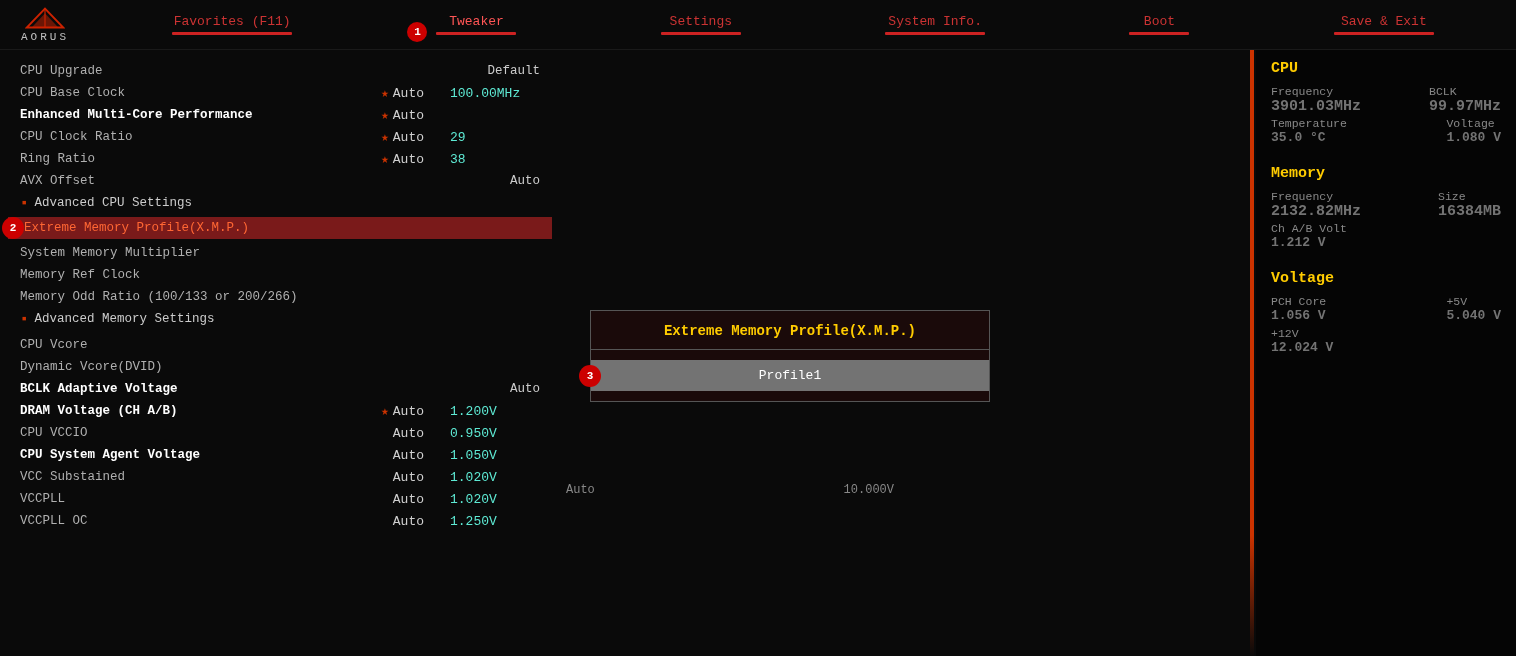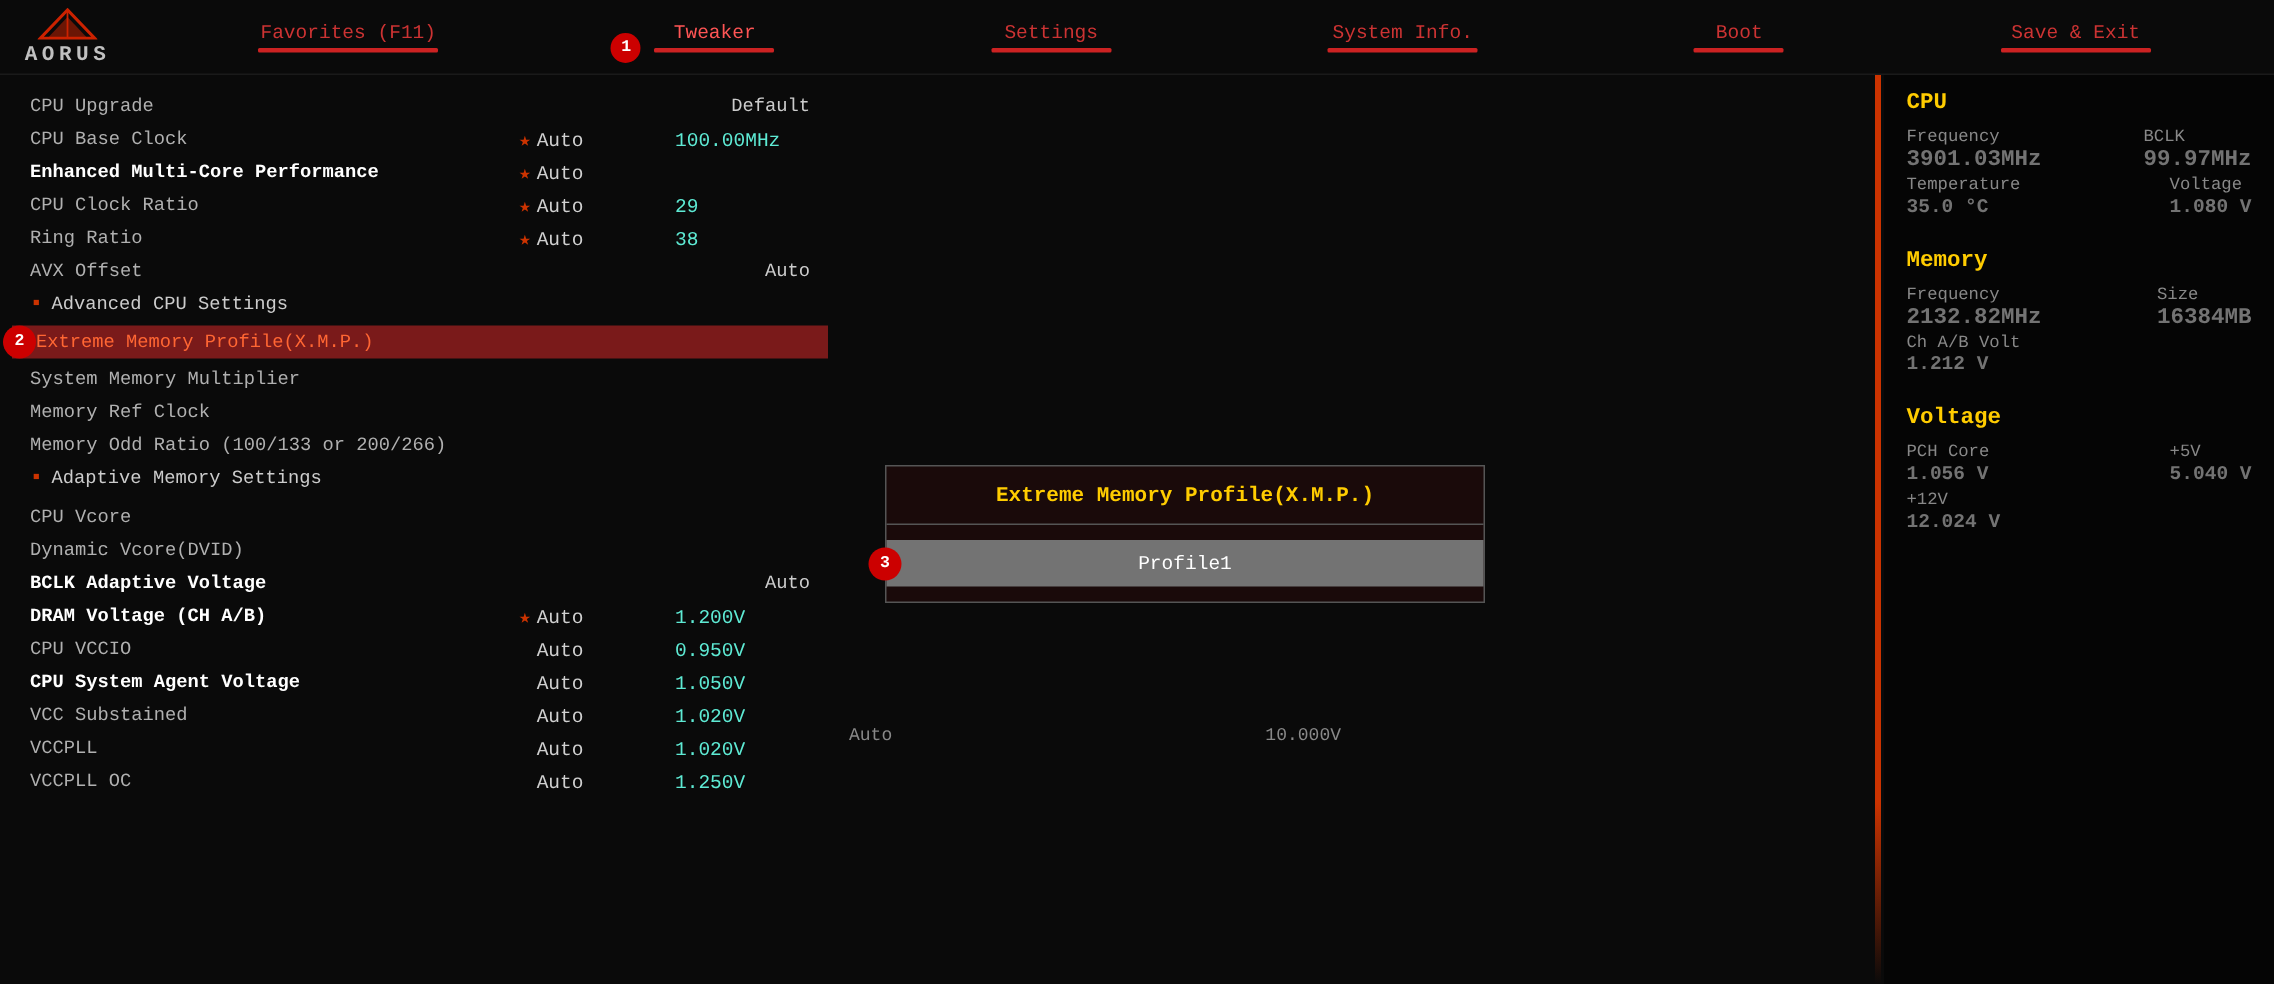--- a/index.html
+++ b/index.html
@@ -28,22 +28,22 @@
       width: 70px;
       height: 44px;
       display: flex;
       flex-direction: column;
       align-items: center;
       justify-content: center;
       margin-right: 20px;
     }
     .logo-text {
       color: #c0c0c0;
-      font-size: 14px;
-      font-weight: bold;
+      font-size: 11px;
+      font-weight: normal;
       letter-spacing: 3px;
       margin-top: 2px;
     }
     .logo-icon {
       width: 40px;
       height: 22px;
     }
     .nav-items {
       display: flex;
       flex: 1;
@@ -120,21 +120,21 @@
       color: #ff6633;
     }
     .setting-value {
       color: #cccccc;
       font-size: 12.5px;
       text-align: right;
       min-width: 100px;
     }
     .value-with-unit {
       display: flex;
-      gap: 61px;
+      gap: 26px;
       align-items: center;
       margin-left: 12px;
     }
     .value-right {
       min-width: 90px;
       text-align: left;
       color: #5eead4;
     }
     .star {
       color: #cc3300;
@@ -370,21 +370,21 @@
     <div class="setting-row">
       <span class="setting-label">Memory Ref Clock</span>
     </div>
 
     <div class="setting-row">
       <span class="setting-label">Memory Odd Ratio (100/133 or 200/266)</span>
     </div>
 
     <div class="section-header">
       <span class="section-marker">▪</span>
-      <span class="setting-label section">Adaptive Memory Settings</span>
+      <span class="setting-label section">Advanced Memory Settings</span>
     </div>
 
     <div class="setting-row" style="margin-top:4px;">
       <span class="setting-label">CPU Vcore</span>
     </div>
 
     <div class="setting-row">
       <span class="setting-label">Dynamic Vcore(DVID)</span>
     </div>
 

